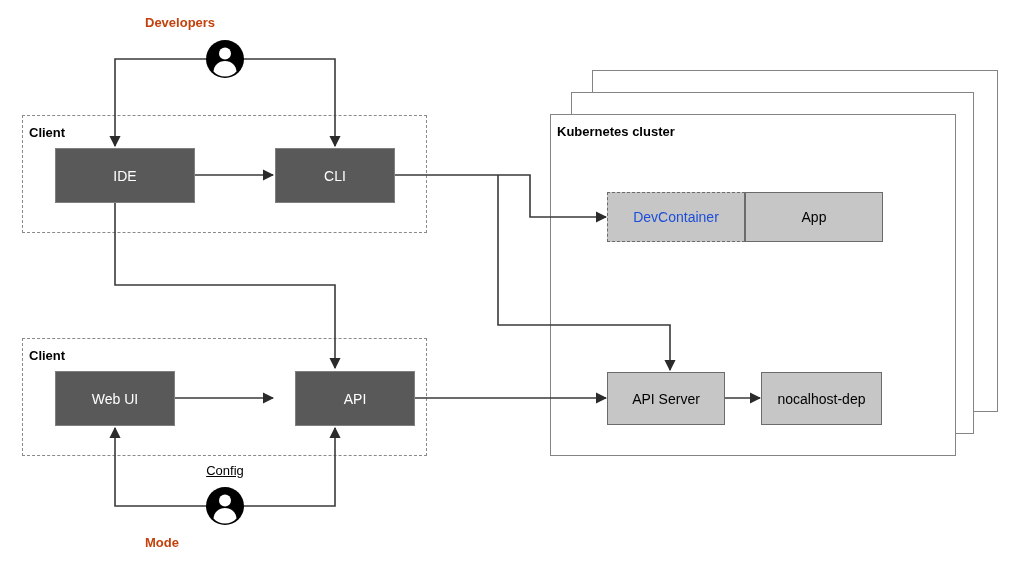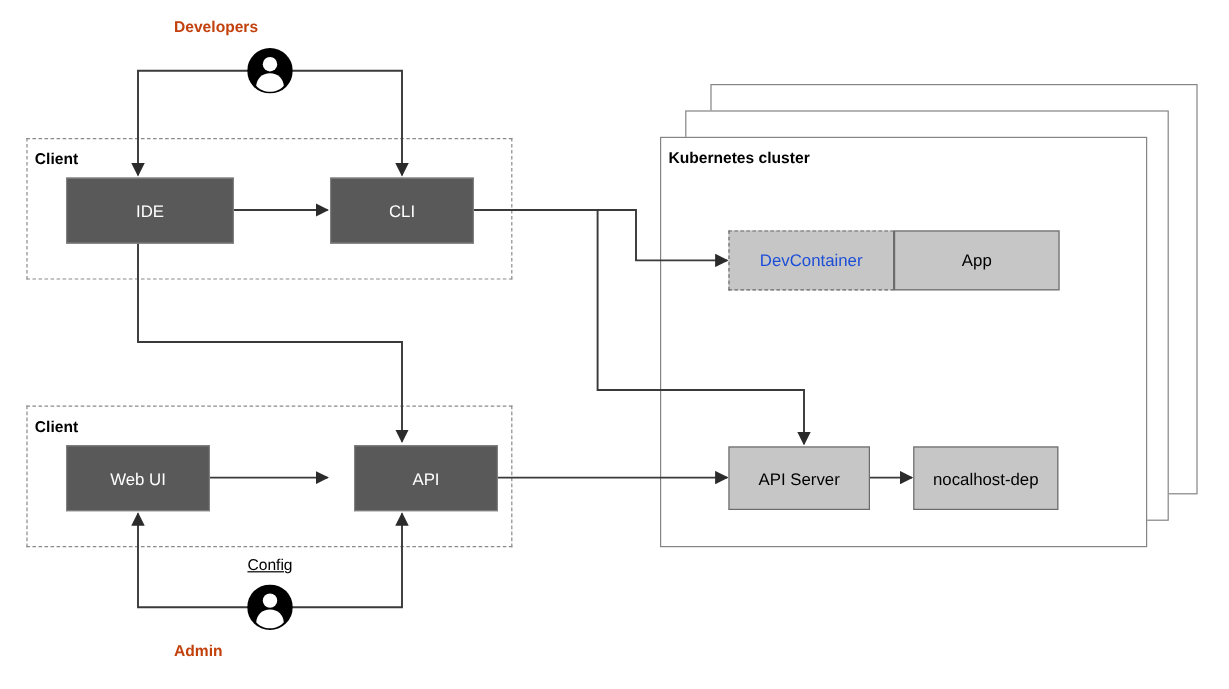--- a/index.html
+++ b/index.html
@@ -178,15 +178,15 @@
   </div>
 
   <div class="edge-label" style="left:145px; top:463px; width:160px;text-decoration:underline;">Config</div>
   <div class="actor" style="left:206px; top:487px;">
     <svg viewBox="0 0 38 38" width="38" height="38" xmlns="http://www.w3.org/2000/svg">
       <circle cx="19" cy="19" r="19" fill="#000000"></circle>
       <circle cx="19" cy="13.5" r="6" fill="#ffffff"></circle>
       <path d="M 19 21 C 12.5 21 8 25.5 7.5 31.5 C 10.5 35 14.5 36.5 19 36.5 C 23.5 36.5 27.5 35 30.5 31.5 C 30 25.5 25.5 21 19 21 Z" fill="#ffffff"></path>
     </svg>
   </div>
-  <div class="actor-label" style="left:145px; top:535px; width:160px;">Admin</div>
+  <div class="actor-label" style="left:145px; top:535px; width:160px;">Mode</div>
 
 </div>
 
 </body></html>

